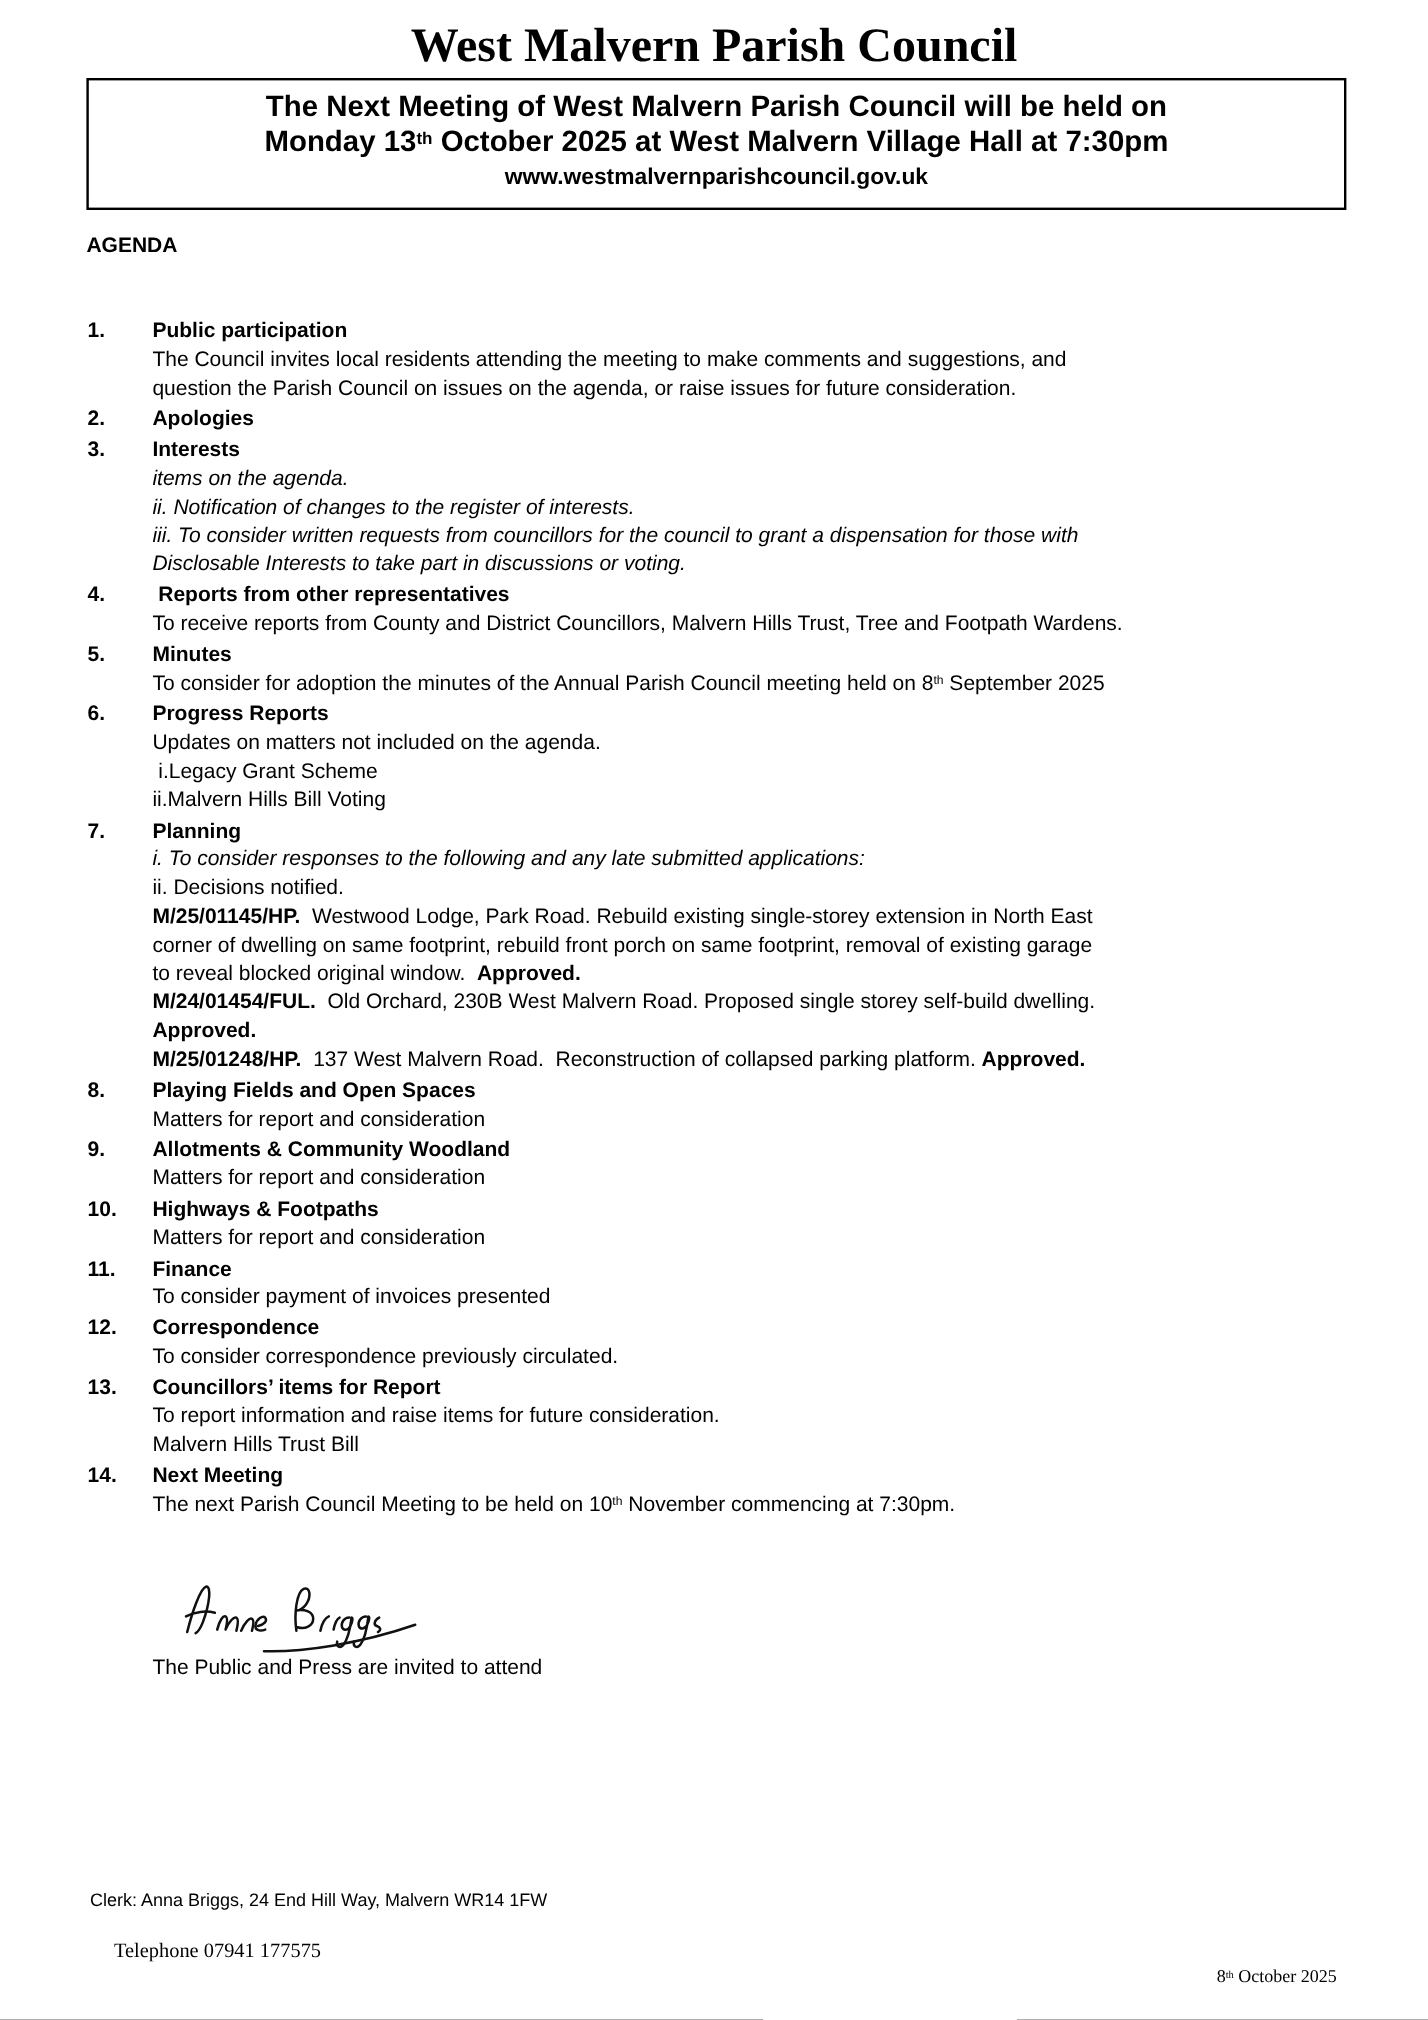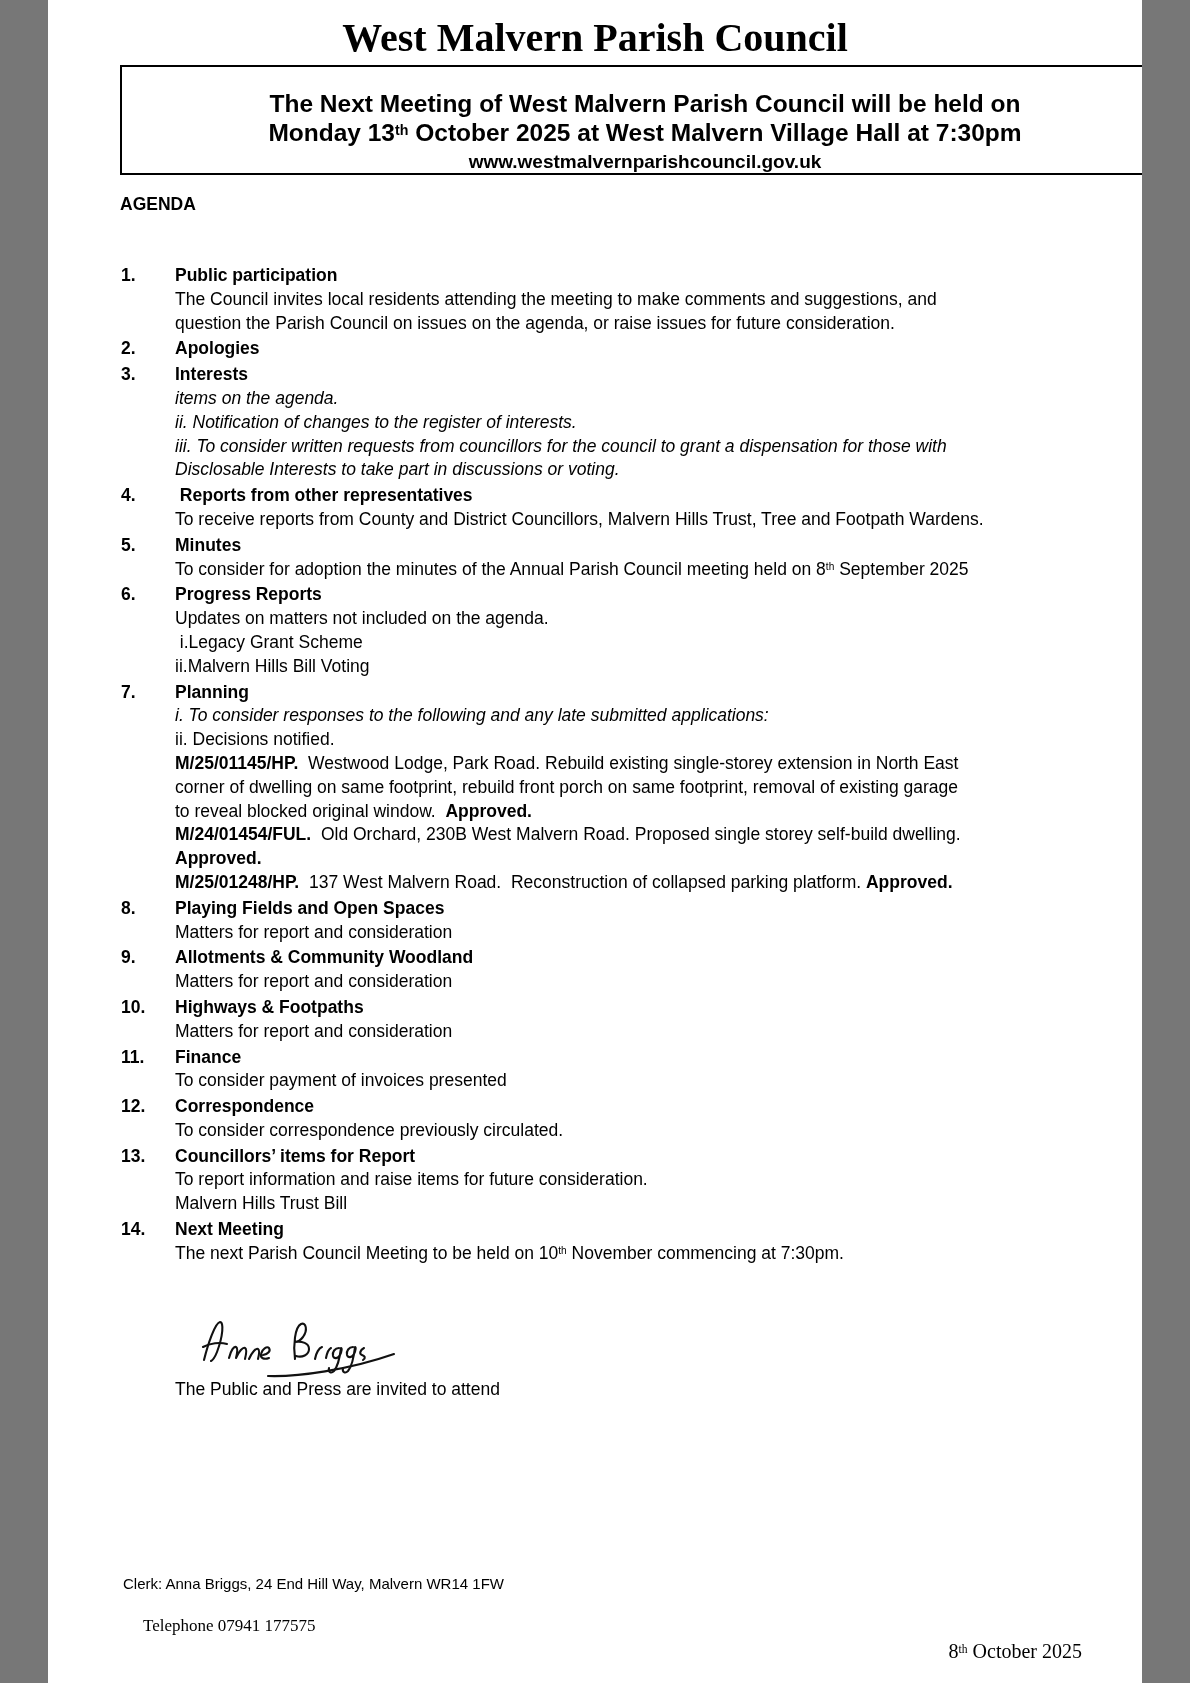--- a/index.html
+++ b/index.html
@@ -1,38 +1,38 @@
 <!DOCTYPE html>
 <html><head>
 <meta charset="utf-8">
 <style>
   html,body { margin:0; padding:0; background:#777; }
   .page {
     position:relative;
-    width:1094px; height:1683px;
+    width:1190px; height:1683px;
     background:#ffffff;
     margin:0 auto;
     overflow:hidden;
     color:#000;
   }
   .doc-title {
     position:absolute; top:18px; left:0; width:100%;
     text-align:center;
     font-family:"Liberation Serif", serif;
     font-weight:bold; font-size:40px; line-height:40px;
     margin:0;
   }
   .notice-box {
     position:absolute; top:65px; left:72px; width:1050px; height:110px;
     border:2.5px solid #000;
     box-sizing:border-box;
     text-align:center;
     font-family:"Liberation Sans", sans-serif;
     font-weight:bold;
-    padding-top:22px;
+    padding-top:8px;
   }
   .notice-line { font-size:24.5px; line-height:29px; }
   .notice-url  { font-size:19px;  line-height:24px; margin-top:3px; }
   .agenda-heading {
     position:absolute; top:194px; left:72px; width:1050px;
     font-family:"Liberation Sans", sans-serif;
     font-weight:bold; font-size:17.5px;
   }
   .agenda-list {
     position:absolute; top:262px; left:0; width:1190px;
@@ -60,22 +60,22 @@
   }
   .clerk-line {
     position:absolute; left:75px; top:1575px;
     font-family:"Liberation Sans", sans-serif; font-size:15px;
   }
   .telephone-line {
     position:absolute; left:95px; top:1616px;
     font-family:"Liberation Serif", serif; font-size:17px;
   }
   .date-line {
-    position:absolute; right:60px; top:1640px;
-    font-family:"Liberation Serif", serif; font-size:20px;
+    position:absolute; right:76px; top:1640px;
+    font-family:"Liberation Serif", serif; font-size:15px;
   }
   .b { font-weight:bold; }
   .i { font-style:italic; }
 </style>
 </head>
 <body>
 
 <div class="page">
 
   <h1 class="doc-title">West Malvern Parish Council</h1>

